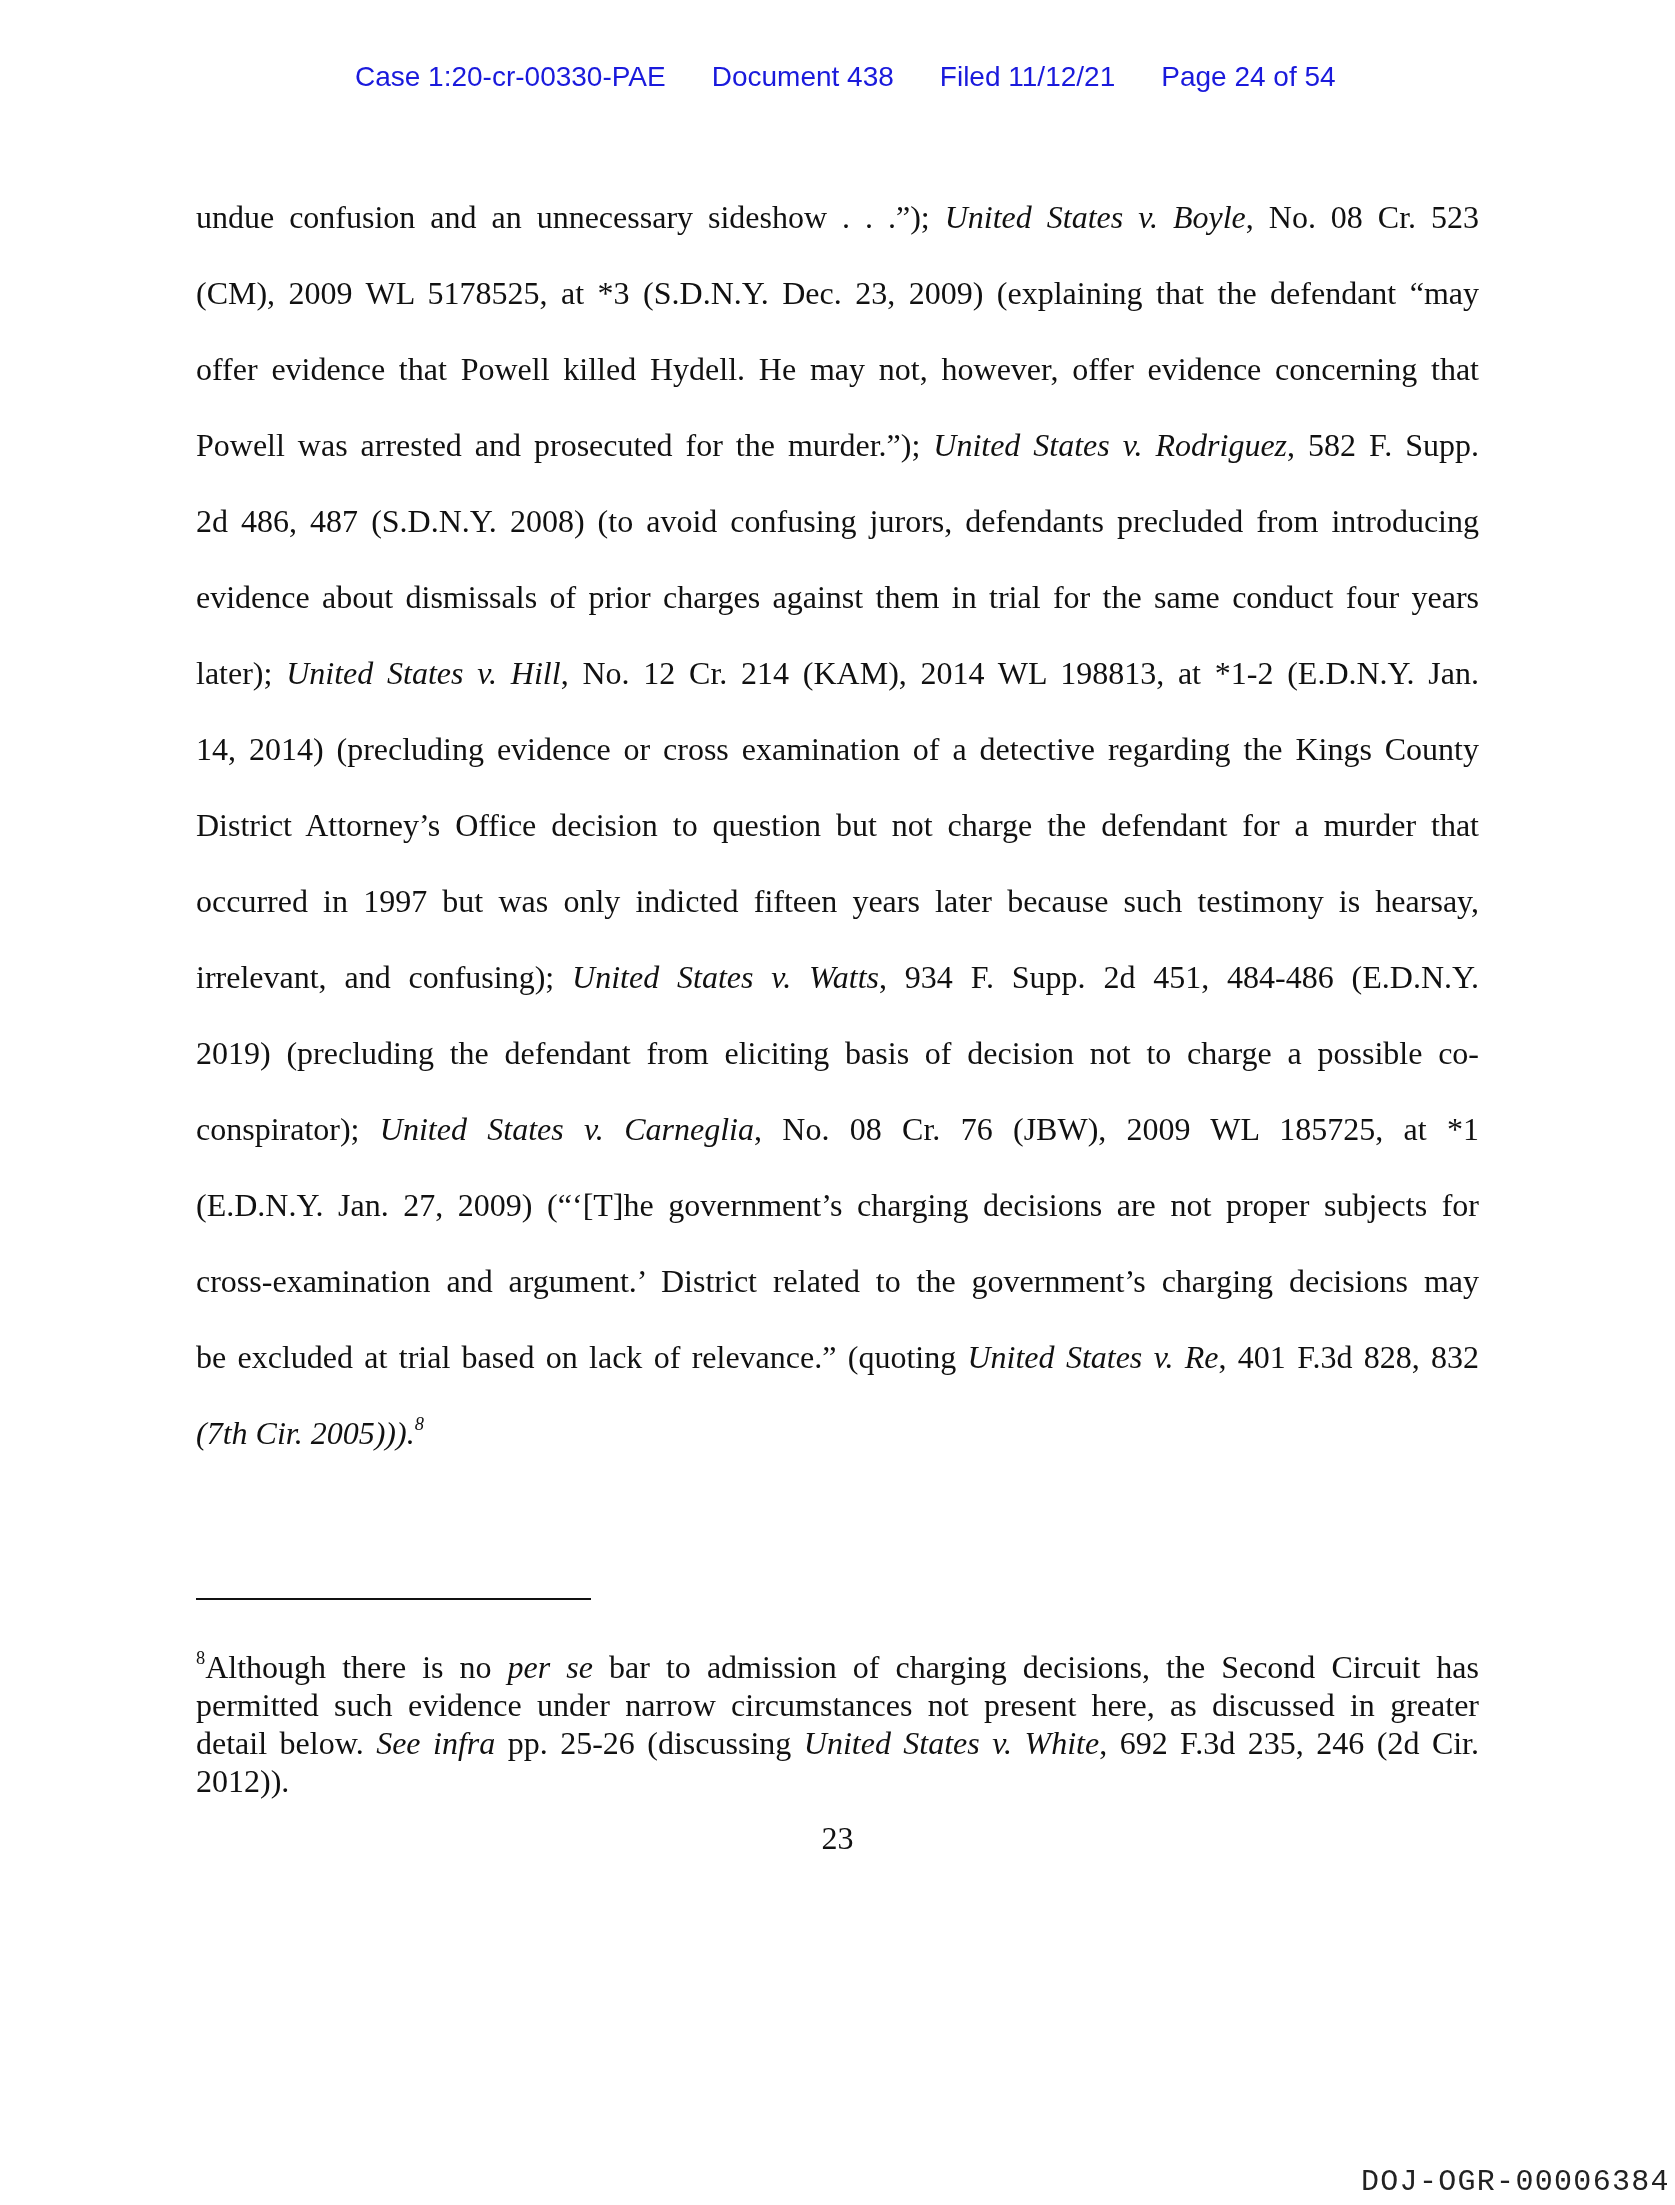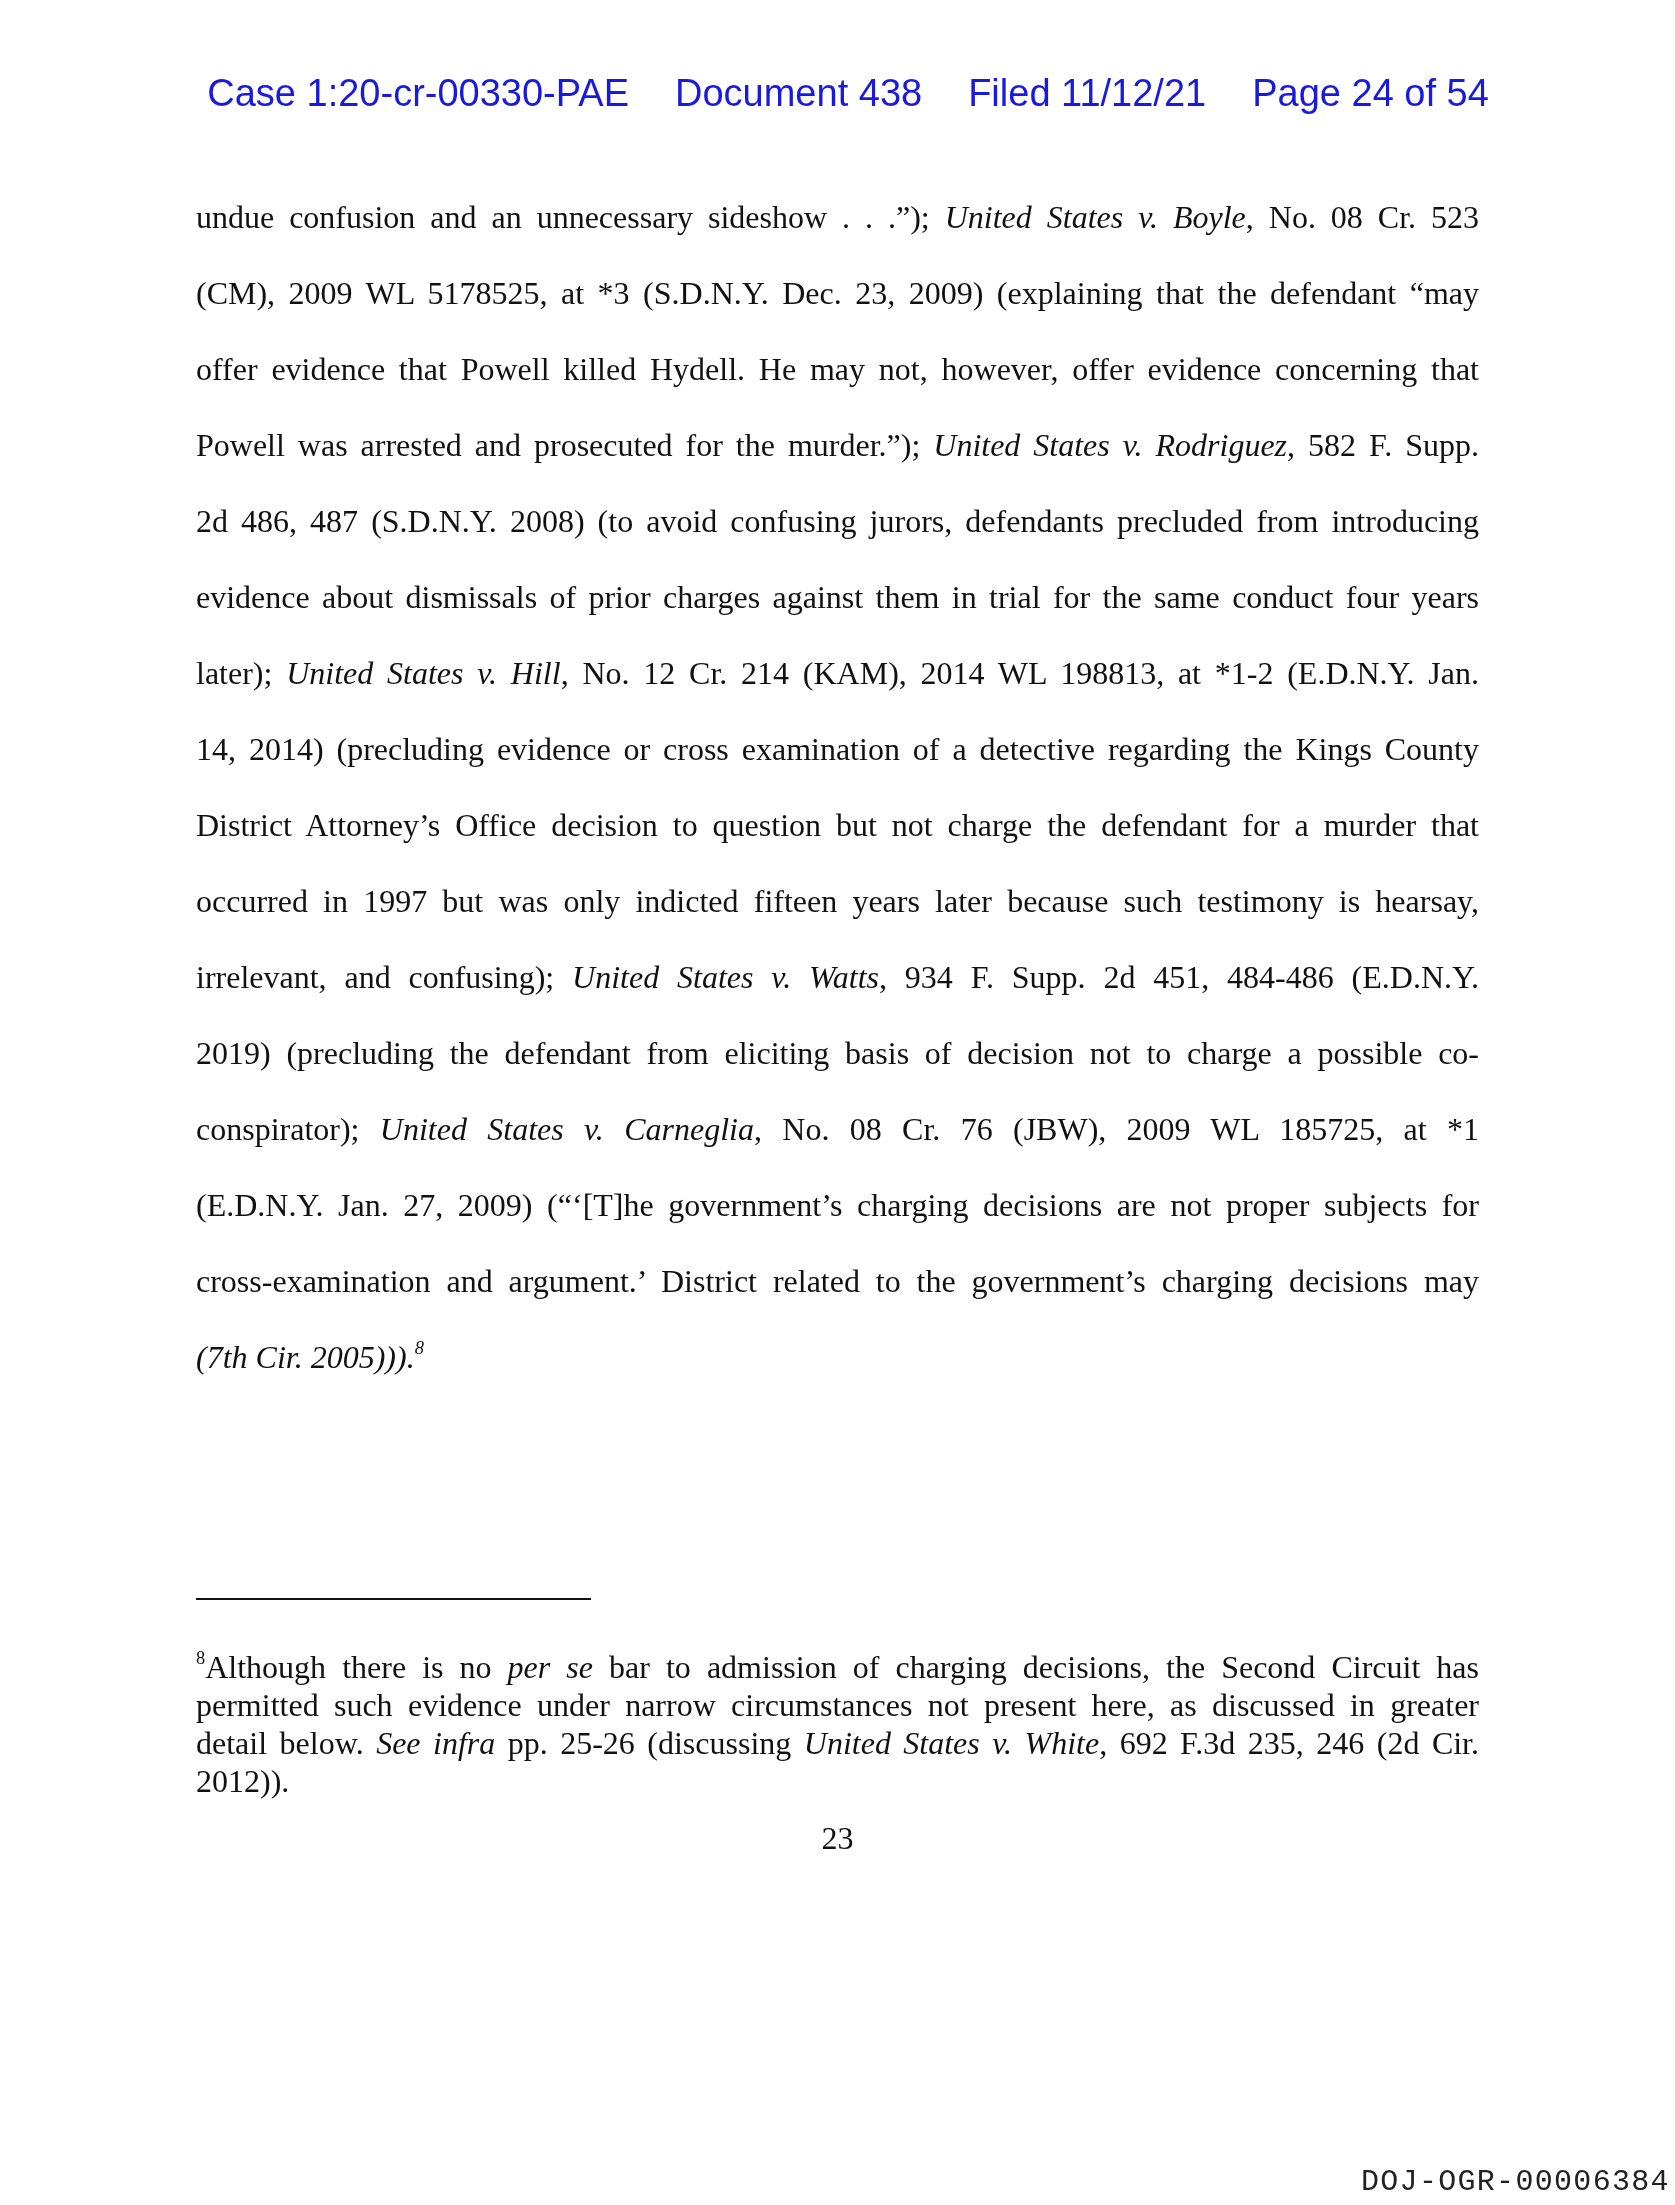--- a/index.html
+++ b/index.html
@@ -1,17 +1,17 @@
 <!DOCTYPE html>
 <html style="font-size:10.5px"><head>
 <meta charset="utf-8">
 <style>
   html, body { margin: 0; padding: 0; background: #ffffff; }
   body { width: 1675px; height: 2205px; position: relative; overflow: hidden; font-family: "Liberation Serif", "DejaVu Serif", serif; color: #111; }
-  .header { position: absolute; top: 29px; left: 0; width: 1675px; text-align: center; font-family: "Liberation Sans", "DejaVu Sans", sans-serif; font-size: 38px; color: #1a1adc; white-space: pre; letter-spacing: 0px; }
+  .header { position: absolute; top: 29px; left: 0; width: 1675px; text-align: center; font-family: "Liberation Sans", "DejaVu Sans", sans-serif; font-size: 28px; color: #1a1adc; white-space: pre; letter-spacing: 0px; }
   .header span { display: inline-block; }
   .header .gap { width: 46px; }
   .body-text { position: absolute; left: 196px; top: 194px; width: 1283px; }
   .line { height: 76px; font-size: 32px; line-height: 46px; text-align: justify; text-align-last: justify; white-space: nowrap; }
   .line.last { text-align-last: left; font-style: italic; }
   .line .it { font-style: italic; }
   .line sup, .fn-line sup { font-size: 18.4px; vertical-align: 14.5px; line-height: 0; }
   .fn-rule { position: absolute; left: 196px; top: 1598px; width: 395px; height: 2px; background: #111; }
   .footnotes { position: absolute; left: 196px; top: 1648px; width: 1283px; }
   .fn-line { height: 38px; font-size: 32px; line-height: 38px; text-align: justify; text-align-last: justify; white-space: nowrap; }
@@ -36,20 +36,21 @@
     <div class="line"><span>evidence about dismissals of prior charges against them in trial for the same conduct four years</span></div>
     <div class="line"><span>later); </span><span class="it">United States v. Hill</span><span>, No. 12 Cr. 214 (KAM), 2014 WL 198813, at *1-2 (E.D.N.Y. Jan.</span></div>
     <div class="line"><span>14, 2014) (precluding evidence or cross examination of a detective regarding the Kings County</span></div>
     <div class="line"><span>District Attorney’s Office decision to question but not charge the defendant for a murder that</span></div>
     <div class="line"><span>occurred in 1997 but was only indicted fifteen years later because such testimony is hearsay,</span></div>
     <div class="line"><span>irrelevant, and confusing); </span><span class="it">United States v. Watts</span><span>, 934 F. Supp. 2d 451, 484-486 (E.D.N.Y.</span></div>
     <div class="line"><span>2019) (precluding the defendant from eliciting basis of decision not to charge a possible co-</span></div>
     <div class="line"><span>conspirator); </span><span class="it">United States v. Carneglia</span><span>, No. 08 Cr. 76 (JBW), 2009 WL 185725, at *1</span></div>
     <div class="line"><span>(E.D.N.Y. Jan. 27, 2009) (“‘[T]he government’s charging decisions are not proper subjects for</span></div>
     <div class="line"><span>cross-examination and argument.’  District related to the government’s charging decisions may</span></div>
+    <div class="line"><span>be excluded at trial based on lack of relevance.” (quoting </span><span class="it">United States v. Re</span><span>, 401 F.3d 828, 832</span></div>
     <div class="line last"><span>(7th Cir. 2005))).</span><sup>8</sup></div>
   </div>
 
 <div class="fn-rule"></div>
 
 <div class="footnotes" id="footnotes">
     <div class="fn-line"><sup>8</sup><span>Although there is no </span><span class="it">per se</span><span> bar to admission of charging decisions, the Second Circuit has</span></div>
     <div class="fn-line"><span>permitted such evidence under narrow circumstances not present here, as discussed in greater</span></div>
     <div class="fn-line"><span>detail below. </span><span class="it">See infra</span><span> pp. 25-26 (discussing </span><span class="it">United States v. White</span><span>, 692 F.3d 235, 246 (2d Cir.</span></div>
     <div class="fn-line last"><span>2012)).</span></div>

